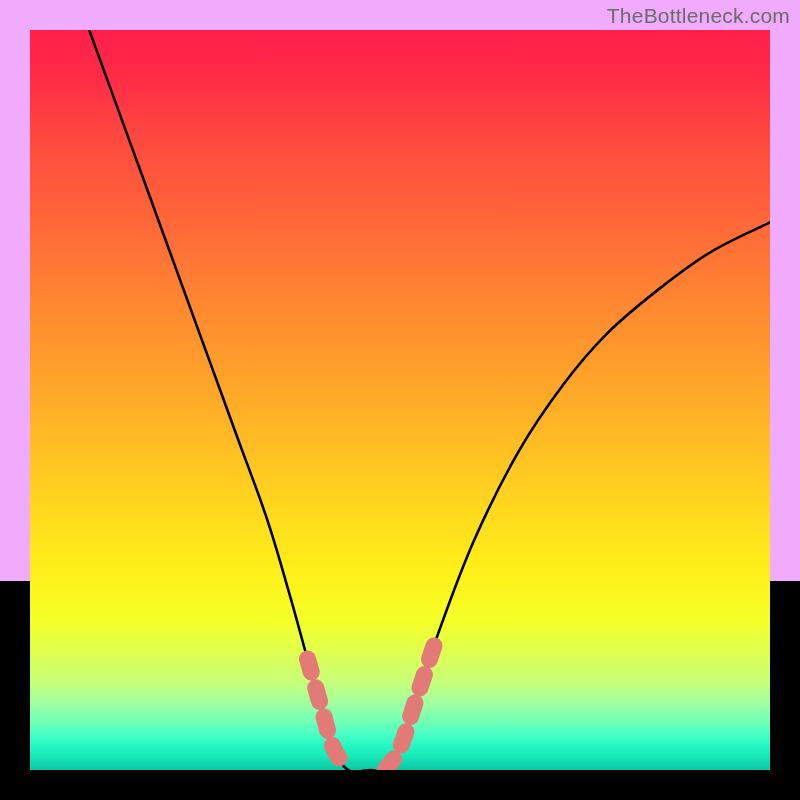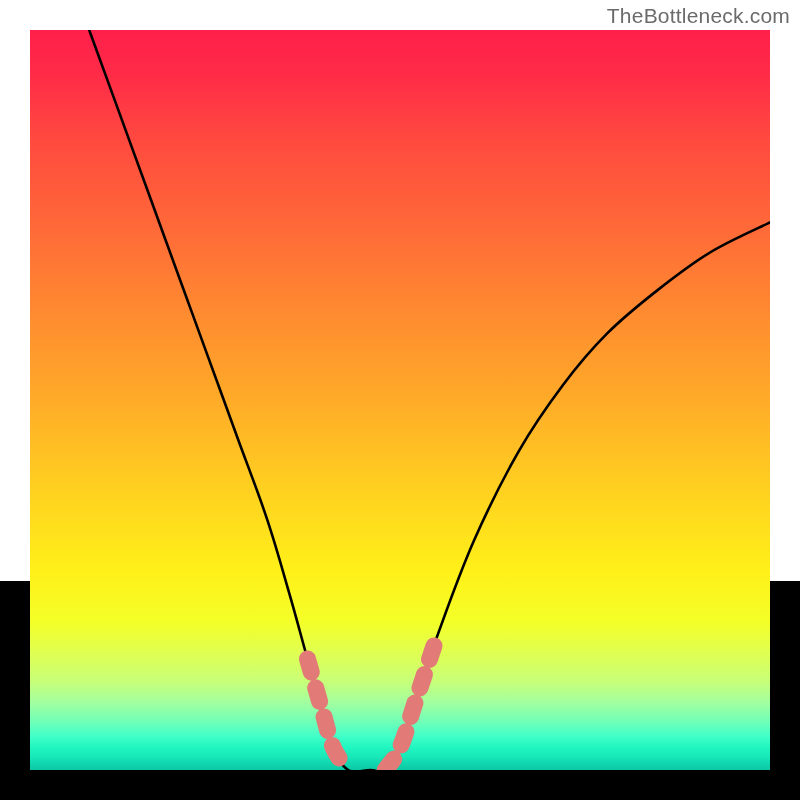--- a/index.html
+++ b/index.html
@@ -10,21 +10,21 @@
     background: #000;
     overflow: hidden;
     font-family: Arial, Helvetica, sans-serif;
   }
   .frame {
     position: absolute;
     top: 0;
     left: 0;
     width: 800px;
     height: 581px;
-    background: #ffffff;
+    background: #f0abfc;
   }
   .watermark {
     position: absolute;
     top: 4px;
     right: 10px;
     color: #6b6b6b;
     font-size: 21px;
     font-weight: 400;
     letter-spacing: 0.2px;
     z-index: 10;

